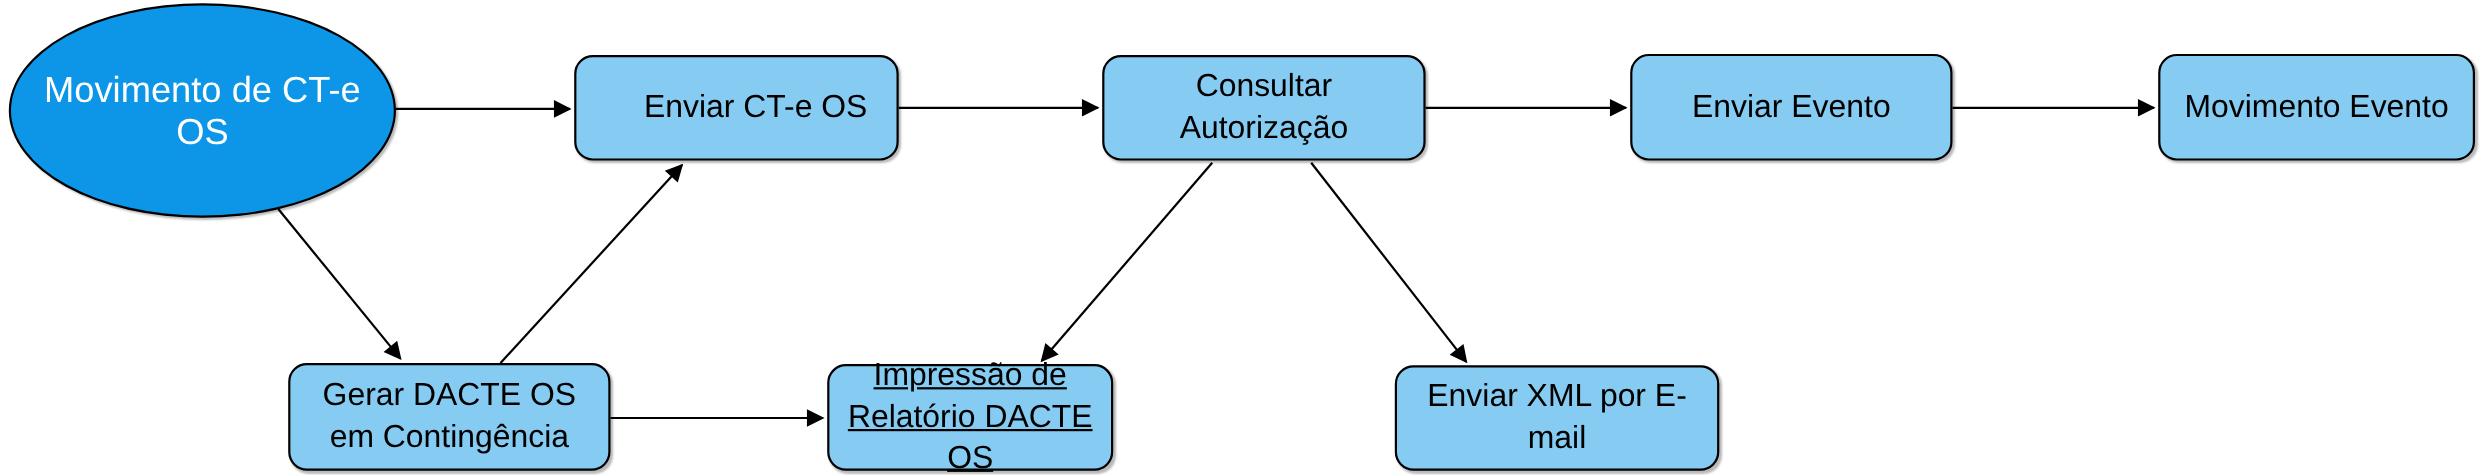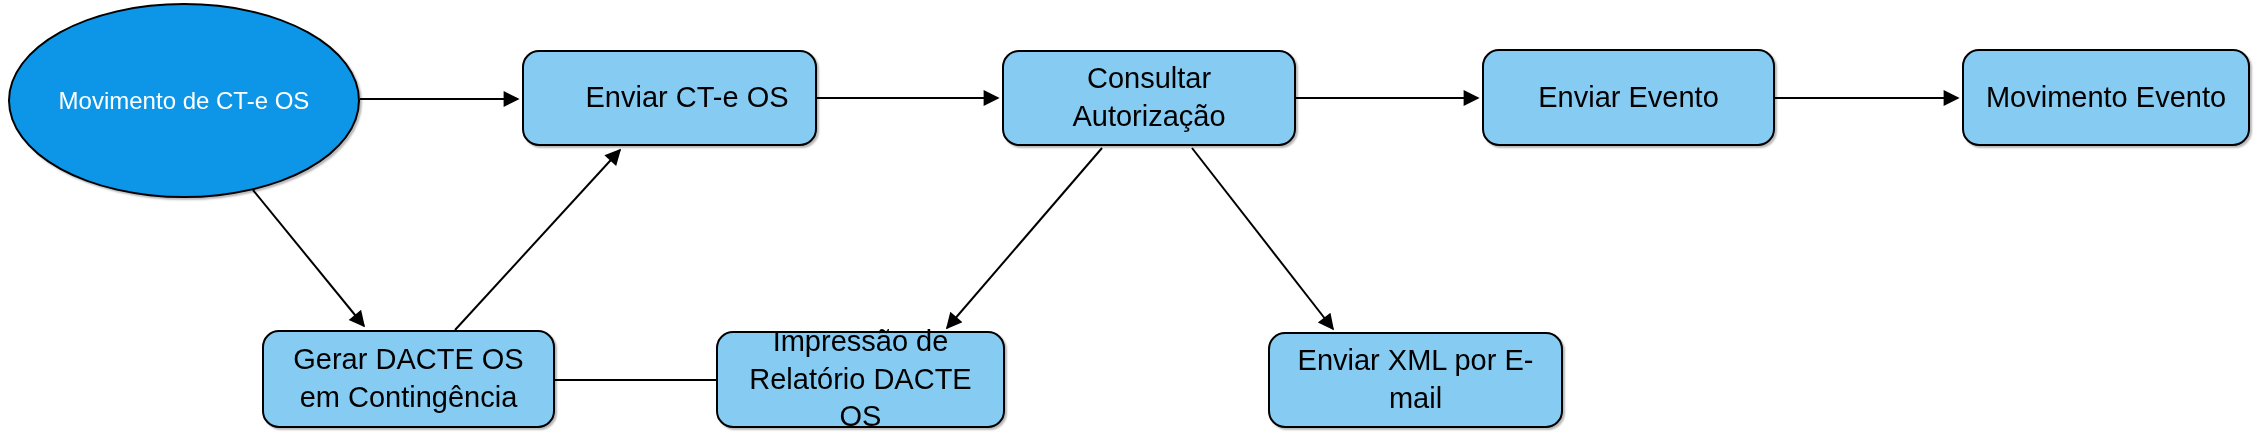--- a/index.html
+++ b/index.html
@@ -40,31 +40,31 @@
     color: #000000;
     border-radius: 17px;
     font-size: 29px;
     line-height: 1.3;
     padding: 2px 8px;
   }
   .node.start {
     background: #0D96E8;
     color: #FFFFFF;
     border-radius: 50%;
-    font-size: 24px;
+    font-size: 33px;
     padding: 2px 6px;
   }
   
   #node-movimento        { left: 8px;    top: 3px;   width: 352px; height: 195px; }
   #node-enviar-cte       { left: 522px;  top: 50px;  width: 295px; height: 96px; padding-left: 43px; }
   #node-consultar-aut    { left: 1002px; top: 50px;  width: 294px; height: 96px; }
   #node-enviar-evento    { left: 1482px; top: 49px;  width: 293px; height: 97px; }
   #node-consultar-evento { left: 1962px; top: 49px;  width: 288px; height: 97px; }
   #node-gerar-dacte      { left: 262px;  top: 330px; width: 293px; height: 98px; justify-content: center; }
-  #node-impressao        { left: 716px;  top: 331px; width: 289px; height: 97px; }
+  #node-impressao        { left: 752px;  top: 331px; width: 260px; height: 97px; text-decoration: underline; }
   #node-enviar-xml       { left: 1268px; top: 332px; width: 295px; height: 96px; }
   .edge {
     stroke: #000000;
     stroke-width: 2;
     fill: none;
   }
 </style>
 </head>
 <body>
 

